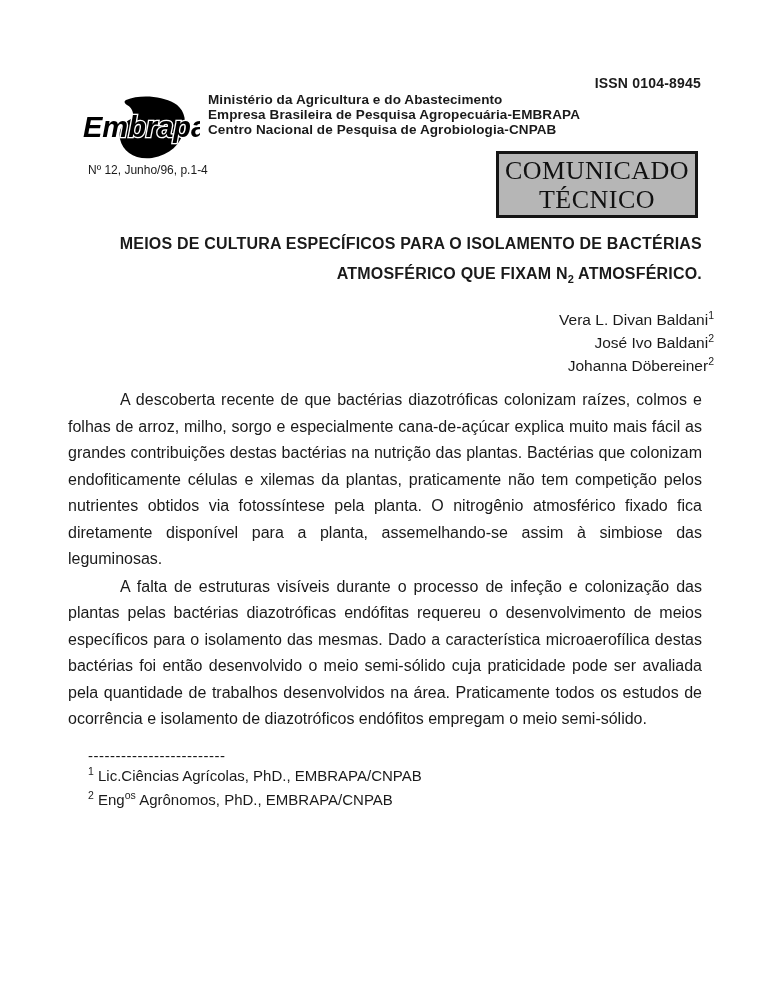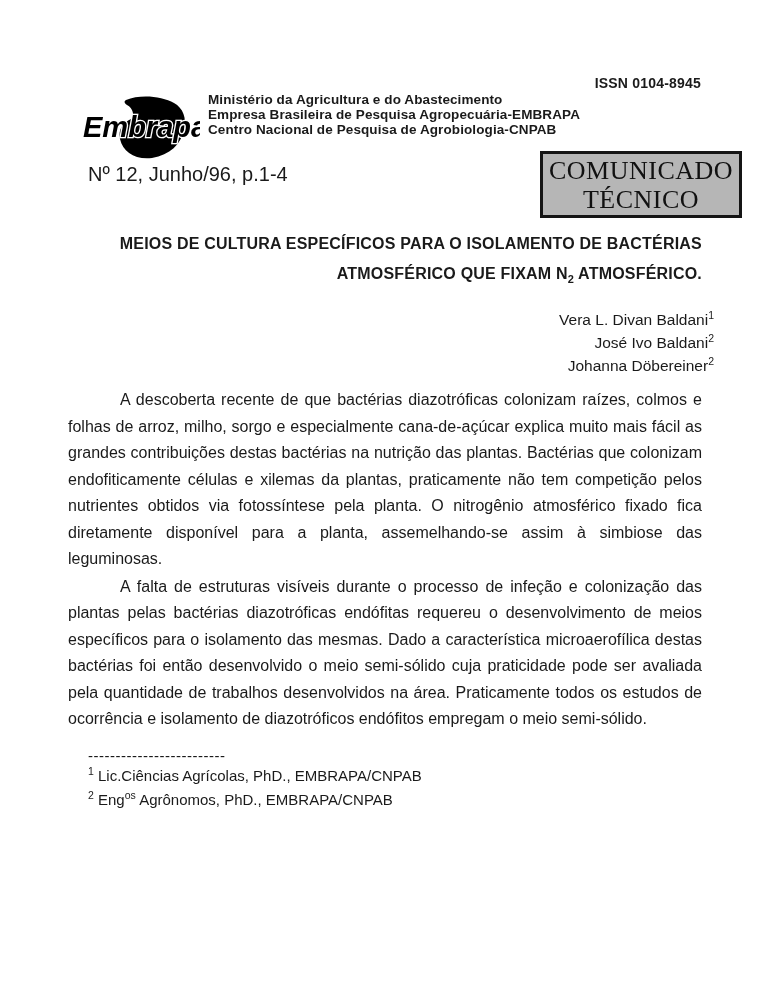--- a/index.html
+++ b/index.html
@@ -34,40 +34,39 @@
     left: 208px;
     font-size: 13.5px;
     font-weight: bold;
     line-height: 15px;
     letter-spacing: 0.1px;
   }
   .issue {
     position: absolute;
     top: 163px;
     left: 88px;
-    font-size: 20px;
+    font-size: 12px;
   }
   .banner {
     position: absolute;
     top: 151px;
     left: 496px;
     width: 202px;
     height: 67px;
     background: #b6b6b6;
     border: 3px solid #151515;
     display: flex;
     flex-direction: column;
     align-items: center;
     justify-content: center;
     font-family: "Liberation Serif", serif;
     font-size: 26px;
     line-height: 29px;
     color: #111;
     letter-spacing: 0.5px;
-    margin-left: 44px;
   }
   .title {
     position: absolute;
     top: 229px;
     left: 68px;
     right: 66px;
     text-align: right;
     font-size: 16px;
     font-weight: bold;
     line-height: 30px;

